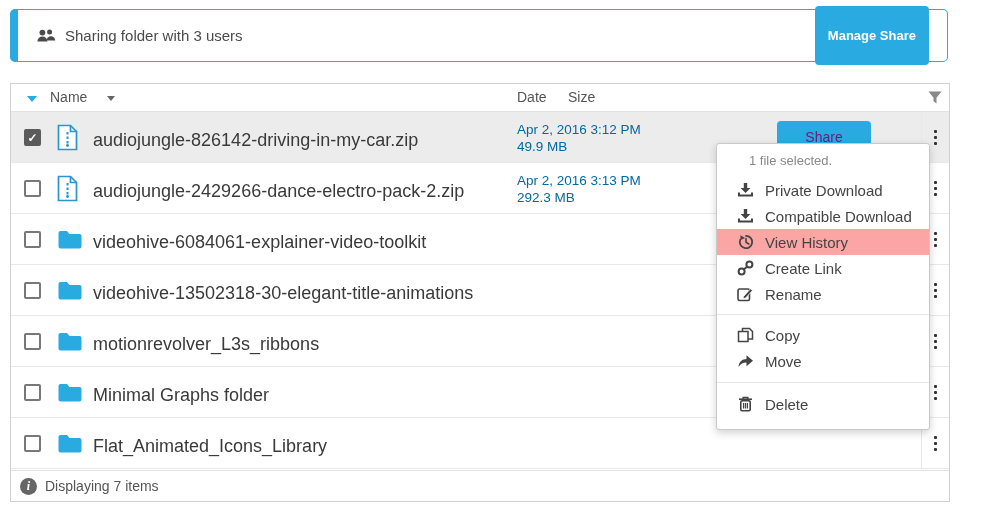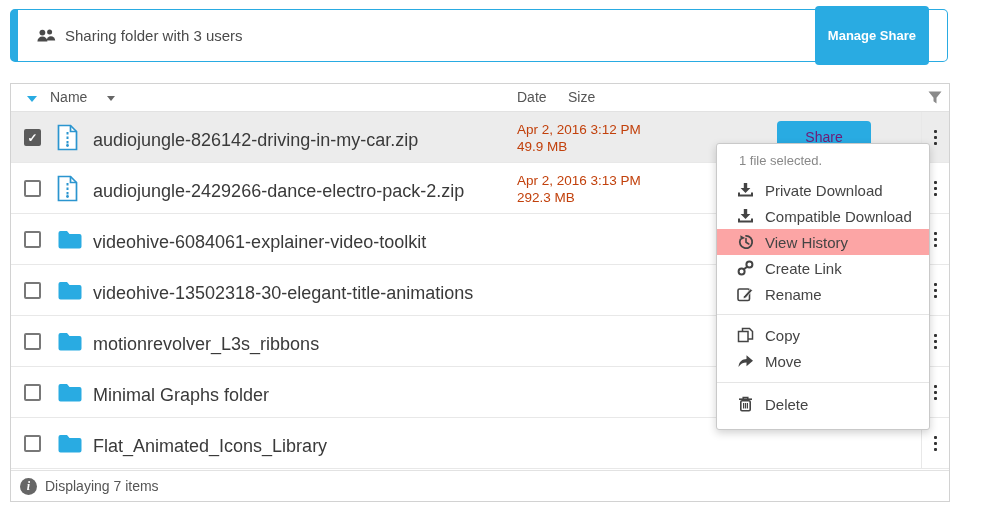--- a/index.html
+++ b/index.html
@@ -31,41 +31,41 @@
 
   .row { position:relative; height:51px; border-bottom:1px solid #e8e8e8; background:#fff; }
   .row.selected { background:#ececec; }
   .checkbox { position:absolute; left:13px; top:17px; width:17px; height:17px;
     border:2px solid #787878; border-radius:2px; background:#fff; cursor:pointer; }
   .checkbox.checked { background:#5b5b5b; border-color:#5b5b5b; color:#fff;
     display:flex; align-items:center; justify-content:center; }
   .checkbox.checked::after { content:"✓"; font-size:12px; font-weight:bold; color:#fff; }
   .item-icon { position:absolute; left:46px; top:12px; }
   .item-name { position:absolute; left:82px; top:18px; font-size:18px; color:#3a3a3a; }
-  .datecell { position:absolute; left:506px; top:9px; font-size:13.5px; color:#c2410c; line-height:17px; }
+  .datecell { position:absolute; left:506px; top:9px; font-size:13.5px; color:#0369a1; line-height:17px; }
   .share-btn { position:absolute; left:766px; top:9px; width:94px; height:31px;
     background:#29abe2; color:#701a75; border:none; border-radius:4px; font-size:14px; cursor:pointer;
     font-family:"Liberation Sans", sans-serif; }
   .kebab-cell { position:absolute; right:0; top:0; bottom:0; width:28px;
     border-left:1px solid #e8e8e8; display:flex; flex-direction:column;
     align-items:center; justify-content:center; gap:3px; cursor:pointer; }
   .kebab-cell i { width:3px; height:3px; background:#333; border-radius:1px; display:block; }
 
   .tfoot { position:absolute; left:0; right:0; bottom:0; height:31px;
     border-top:1px solid #e2e2e2; display:flex; align-items:center; gap:8px;
     padding-left:9px; font-size:14px; color:#555; background:#fff; }
   .info-badge { width:17px; height:17px; border-radius:50%; background:#666; color:#fff;
     display:flex; align-items:center; justify-content:center;
     font-family:"Liberation Serif", serif; font-size:12px; font-weight:bold; font-style:italic; }
 
   
   .menu { position:absolute; left:716px; top:143px; width:214px; background:#fff;
     border:1px solid #c9c9c9; border-radius:3px; box-shadow:0 3px 9px rgba(0,0,0,.18);
     padding:9px 0 12px; z-index:10; }
-  .menu-status { padding-left:22px; font-size:13px; color:#888; height:18px; margin-bottom:6px; }
+  .menu-status { padding-left:32px; font-size:13px; color:#888; height:18px; margin-bottom:6px; }
   .menu-item { height:26px; display:flex; align-items:center; gap:11px;
     padding-left:20px; font-size:15px; color:#444; cursor:pointer; }
   .menu-item.highlighted { background:#fca5a5; }
   .menu-item svg { flex:0 0 auto; }
   .menu-sep { border-top:1px solid #e5e5e5; margin:7px 0; }
   .menu-sep.wide { margin:8px 0; }
 </style>
 </head>
 <body>
 

